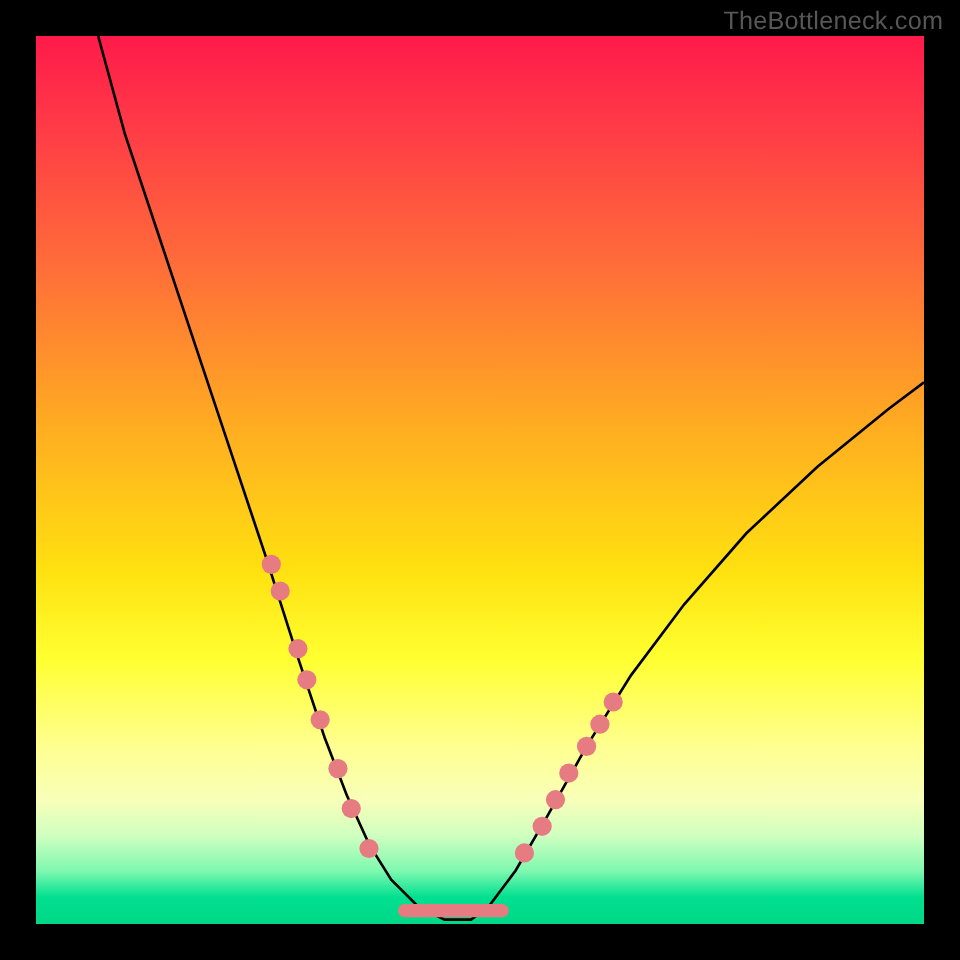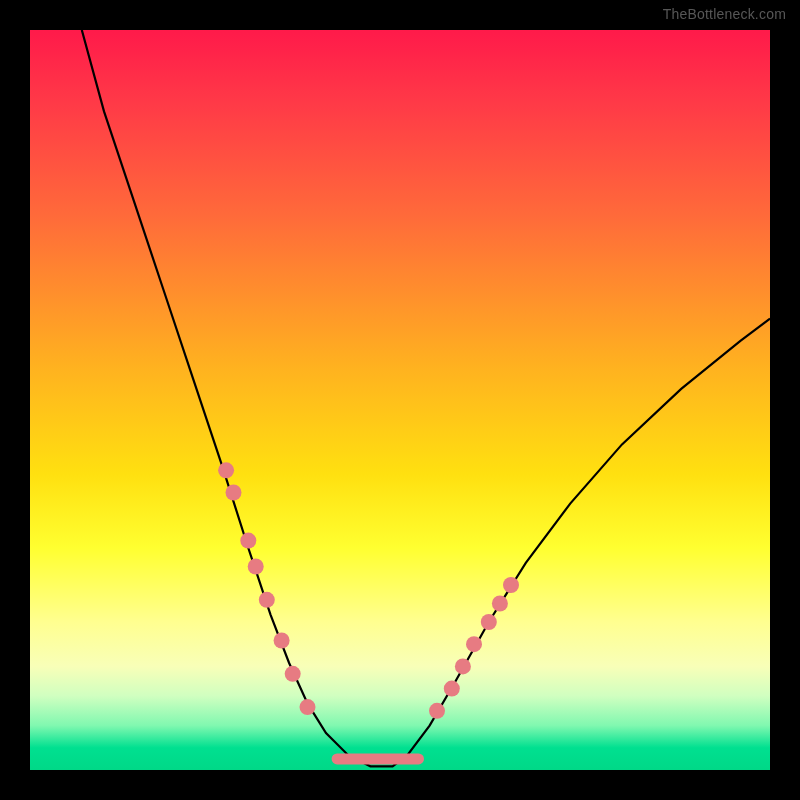--- a/index.html
+++ b/index.html
@@ -29,21 +29,21 @@
       #d0ffc0 90%,
       #80f8b0 94%,
       #00e090 97%,
       #00d887 100%);
   }
   .watermark {
     position: absolute;
     top: 6px;
     right: 14px;
     color: #575757;
-    font-size: 14px;
+    font-size: 21px;
     font-weight: 500;
     letter-spacing: 0.2px;
     z-index: 50;
   }
   svg.overlay {
     position: absolute;
     left: 0;
     top: 0;
     width: 740px;
     height: 740px;

